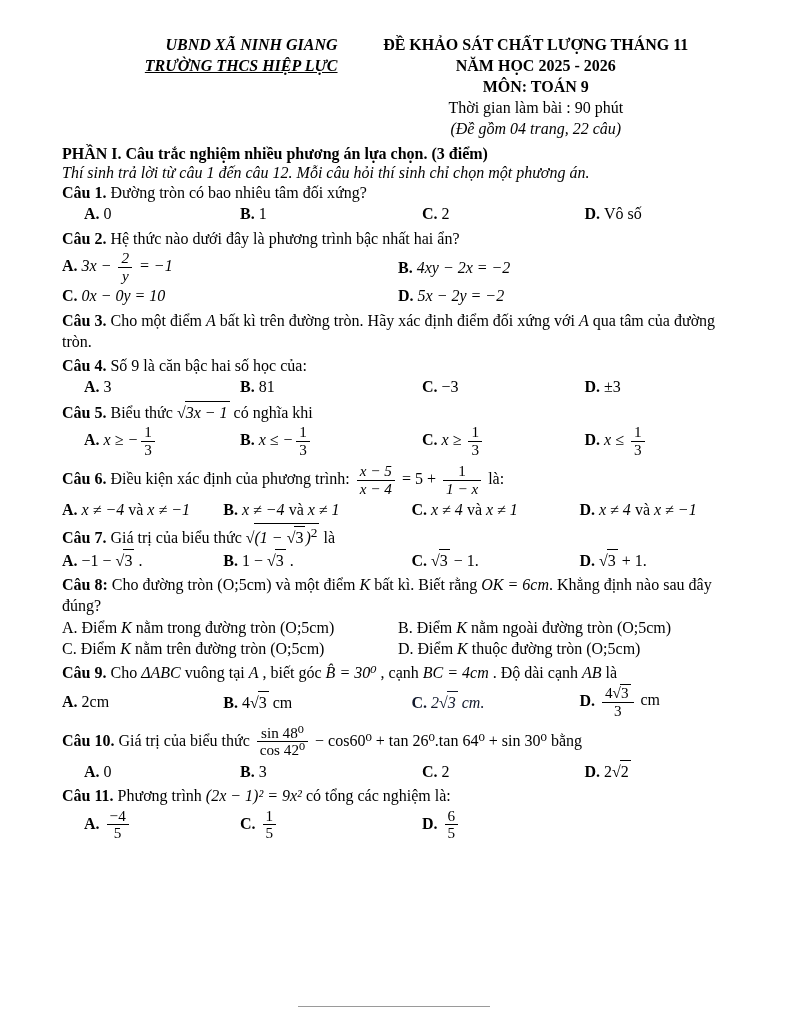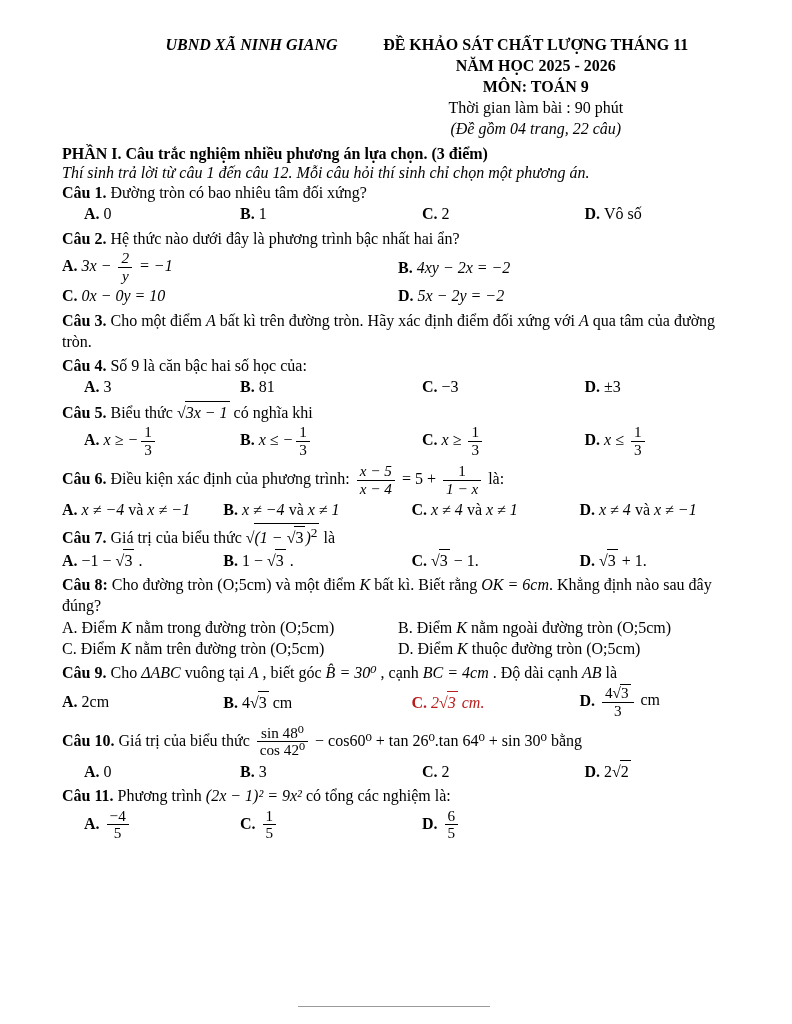--- a/index.html
+++ b/index.html
@@ -26,31 +26,32 @@
   .opts4 { display:grid; grid-template-columns:24% 28% 25% 23%; line-height:1.33; align-items:center; }
   .ind { padding-left:22px; }
   .opts2 { display:grid; grid-template-columns:50% 50%; line-height:1.33; align-items:center; }
   .opts2.w58 { grid-template-columns:59% 41%; }
   .frac { display:inline-flex; flex-direction:column; vertical-align:middle; text-align:center; line-height:1.1; font-size:0.95em; margin:1px 3px; }
   .frac .fn { border-bottom:1px solid currentColor; padding:0 3px; display:block; }
   .frac .fd { padding:0 3px; display:block; }
   .sqrt { white-space:nowrap; }
   .rsym { letter-spacing:-1px; }
   .rad { display:inline-block; border-top:1px solid currentColor; padding:0 2px 0 1px; }
-  .red { color:#b91c1c; }
+  .red { color:#0f172a; }
   .footer-line { position:absolute; left:298px; top:1006px; width:192px; border-top:1px solid #9a9a9a; }
 </style>
 </head>
 <body>
 
 <div class="page">
 
   <div class="hdr">
     <div class="hdr-left">
       <div class="b">UBND XÃ NINH GIANG</div>
+      <div class="b u">TRƯỜNG THCS HIỆP LỰC</div>
     </div>
     <div class="hdr-right">
       <div class="b">ĐỀ KHẢO SÁT CHẤT LƯỢNG THÁNG 11</div>
       <div class="b">NĂM HỌC 2025 - 2026</div>
       <div class="b">MÔN: TOÁN 9</div>
       <div>Thời gian làm bài : 90 phút</div>
       <div class="it">(Đề gồm 04 trang, 22 câu)</div>
     </div>
   </div>
 

